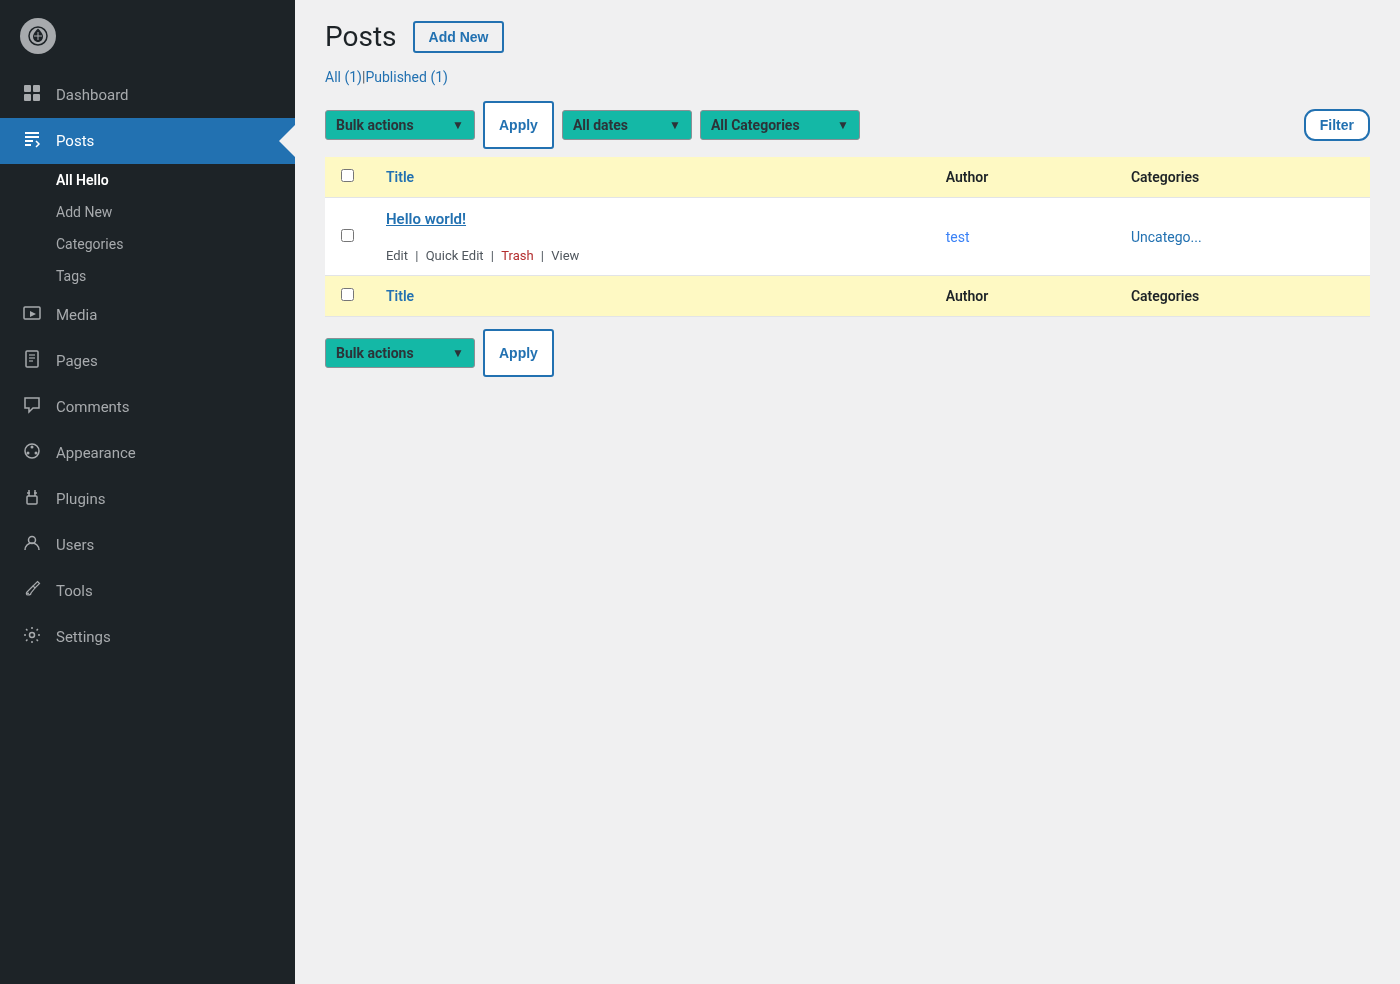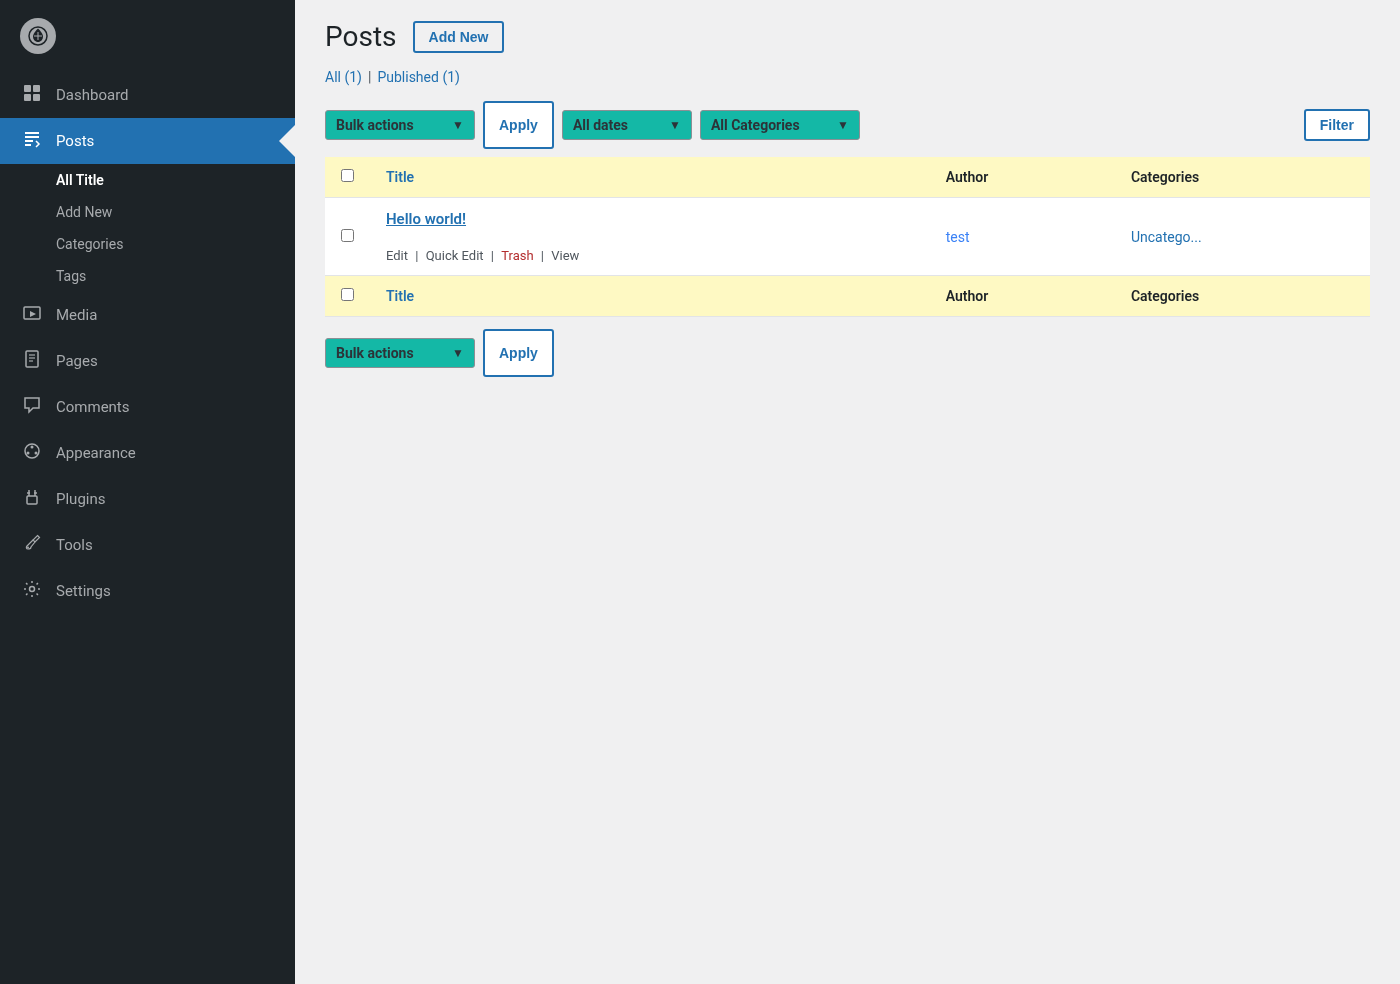--- a/index.html
+++ b/index.html
@@ -115,21 +115,21 @@
       color: #2271b1;
       background: transparent;
       border-radius: 3px;
       cursor: pointer;
       font-size: 14px;
       font-weight: 600;
     }
 
     .filter-links {
       display: flex;
-      gap: 6px;
+      gap: 0;
       margin-bottom: 16px;
       font-size: 14px;
       color: #50575e;
     }
 
     .filter-links a { color: #2271b1; text-decoration: none; }
     .filter-links .separator { color: #50575e; }
 
     .toolbar {
       display: flex;
@@ -164,21 +164,21 @@
       cursor: pointer;
       font-size: 14px;
       font-weight: 600;
     }
 
     .filter-btn {
       padding: 6px 14px;
       border: 2px solid #2271b1;
       color: #2271b1;
       background: #fff;
-      border-radius: 3px;
+      border-radius: 11px;
       cursor: pointer;
       font-size: 14px;
       font-weight: 600;
       margin-left: auto;
     }
 
     
     .posts-table {
       width: 100%;
       border-collapse: collapse;
@@ -249,21 +249,21 @@
       <svg width="18" height="18" viewBox="0 0 18 18" fill="currentColor">
         <path d="M2 2h14v2H2zM2 6h14v2H2zM2 10h8v2H2zM2 14h6v2H2z" fill="currentColor"></path>
         <path d="M13 11l3 3-3 3" stroke="currentColor" stroke-width="1.5" fill="none"></path>
       </svg>
     </span>
     <span>Posts</span>
     <div class="sidebar-arrow"></div>
   </div>
 
   <div class="sidebar-submenu">
-    <div class="subitem active">All Title</div>
+    <div class="subitem active">All Hello</div>
     <div class="subitem">Add New</div>
     <div class="subitem">Categories</div>
     <div class="subitem">Tags</div>
   </div>
 
   <div class="sidebar-item">
     <span class="icon">
       <svg width="18" height="18" viewBox="0 0 18 18" fill="currentColor">
         <rect x="1" y="3" width="16" height="12" rx="1" fill="none" stroke="currentColor" stroke-width="1.5"></rect>
         <polygon points="7,7 13,10 7,13" fill="currentColor"></polygon>
@@ -311,20 +311,29 @@
         <rect x="4" y="8" width="10" height="8" rx="1" fill="none" stroke="currentColor" stroke-width="1.5"></rect>
         <line x1="6" y1="2" x2="6" y2="8" stroke="currentColor" stroke-width="1.5"></line>
         <line x1="12" y1="2" x2="12" y2="8" stroke="currentColor" stroke-width="1.5"></line>
         <line x1="4" y1="5" x2="7" y2="5" stroke="currentColor" stroke-width="1.5"></line>
         <line x1="11" y1="5" x2="14" y2="5" stroke="currentColor" stroke-width="1.5"></line>
       </svg>
     </span>
     <span>Plugins</span>
   </div>
 
+  <div class="sidebar-item">
+    <span class="icon">
+      <svg width="18" height="18" viewBox="0 0 18 18" fill="currentColor">
+        <circle cx="9" cy="6" r="3.5" fill="none" stroke="currentColor" stroke-width="1.5"></circle>
+        <path d="M2 16c0-3.866 3.134-7 7-7s7 3.134 7 7" fill="none" stroke="currentColor" stroke-width="1.5"></path>
+      </svg>
+    </span>
+    <span>Users</span>
+  </div>
 
   <div class="sidebar-item">
     <span class="icon">
       <svg width="18" height="18" viewBox="0 0 18 18" fill="currentColor">
         <path d="M14.5 1.5 L16.5 3.5 L12 8 L10 6 L14.5 1.5Z" fill="none" stroke="currentColor" stroke-width="1.2"></path>
         <path d="M10 6 L4 12 C3 13 3 15 5 15 C7 15 8 14 8 13 L12 8" fill="none" stroke="currentColor" stroke-width="1.2"></path>
         <circle cx="5" cy="13.5" r="1" fill="currentColor"></circle>
       </svg>
     </span>
     <span>Tools</span>

